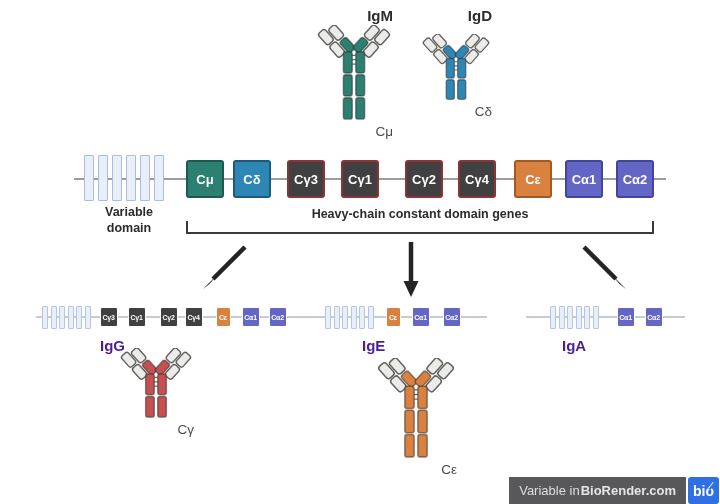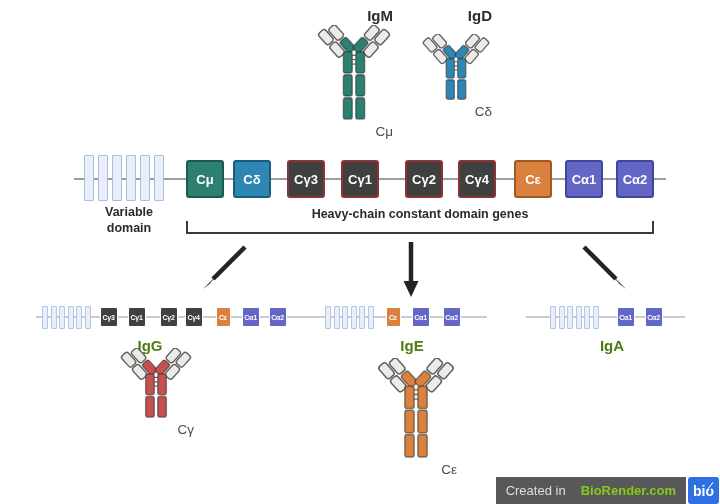--- a/index.html
+++ b/index.html
@@ -40,25 +40,25 @@
   
   .srow{position:absolute;display:flex;align-items:center;height:26px}
   .srow::before{content:"";position:absolute;left:0;right:0;top:12px;height:1.5px;background:#c9cbd2}
   .sbars{position:relative;display:flex;gap:2.5px}
   .sbar{width:6px;height:23px;background:#e9eefb;border:1px solid #b5c6e2;border-radius:1px;box-sizing:border-box}
   .sbox{position:relative;box-sizing:border-box;width:18px;height:20px;border-radius:2px;border:1.5px solid;
         display:flex;align-items:center;justify-content:center;color:#fff;font-weight:bold;
         font-size:7px;letter-spacing:-.2px}
   .sml7{margin-left:7px}.sml9{margin-left:9px}.sml10{margin-left:10px}.sml11{margin-left:11px}
   .sml12{margin-left:12px}.sml13{margin-left:13px}.sml14{margin-left:14px}.sml18{margin-left:18px}
-  .iso-label{position:absolute;width:100px;text-align:center;font-weight:bold;font-size:15px;color:#4d7c0f}
+  .iso-label{position:absolute;width:100px;text-align:left;font-weight:bold;font-size:15px;color:#4c1d95}
   
   .badge{position:absolute;right:1px;bottom:0;height:27px;display:flex;align-items:stretch}
   .badge-text{background:#58585a;color:#dedede;display:flex;align-items:center;padding:0 10px;font-size:13px}
-  .badge-brand{color:#84cc16;font-weight:bold;margin-left:15px}
+  .badge-brand{color:#e5e5e5;font-weight:bold;margin-left:1px}
   .badge-logo{position:relative;width:31px;background:#2e6fe3;color:#fff;font-weight:bold;font-size:14px;
               display:flex;align-items:center;justify-content:center;border-radius:3px;margin-left:2px}
   .logo-slash{position:absolute;top:5px;right:6px;width:2px;height:8px;background:#2e6fe3;
               border-left:1.5px solid #fff;transform:rotate(38deg)}
 </style>
 </head>
 <body>
 
 <div class="canvas">
 
@@ -220,21 +220,21 @@
   </div>
   <div class="fig" style="left:363px;top:358px;width:94px">
     <svg class="ab ab-orange" width="82" height="101">
         <use href="#ab3"></use>
       </svg>
     <div class="chain-cap">Cε</div>
   </div>
 
   <div class="badge">
     <div class="badge-text">
-      <span>Created in</span>
+      <span>Variable in</span>
       <span class="badge-brand">BioRender.com</span>
     </div>
     <div class="badge-logo">
       <span>bio</span>
       <span class="logo-slash"></span>
     </div>
   </div>
 
 </div>
 

